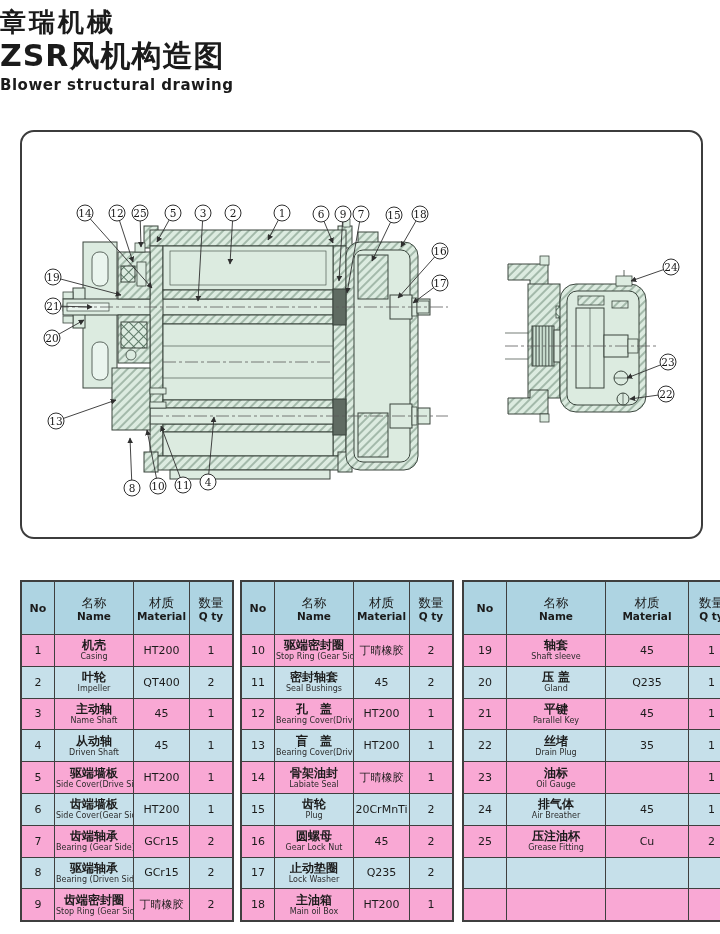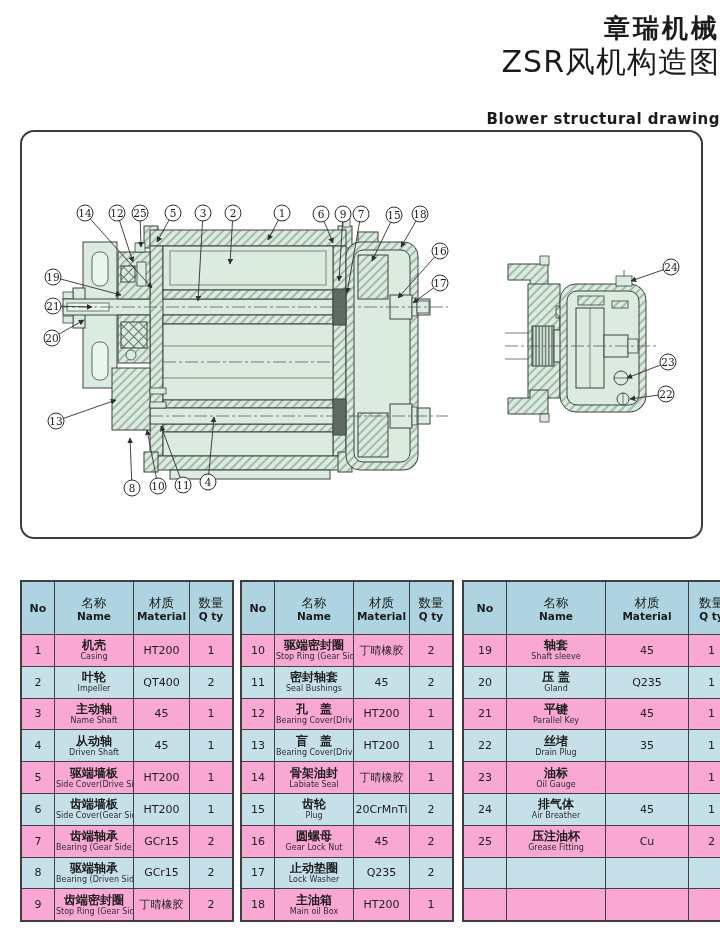--- a/index.html
+++ b/index.html
@@ -1,21 +1,21 @@
 <!DOCTYPE html>
 <html><head>
 <meta charset="utf-8">
 <style>
   html,body{margin:0;padding:0;background:#ffffff;width:720px;height:934px;
     font-family:"DejaVu Sans","Liberation Sans",sans-serif;color:#1b1b1b;overflow:hidden;}
   
-  #titles{position:absolute;left:0;top:12px;width:720px;text-align:right;}
+  #titles{position:absolute;left:0;top:6px;width:720px;text-align:left;}
   #company{font-size:26px;font-weight:900;letter-spacing:3px;line-height:32px;}
-  #main-title{font-size:30px;font-weight:400;letter-spacing:1px;line-height:36px;padding-left:44px;}
-  #sub-title{font-size:15px;font-weight:700;letter-spacing:.5px;line-height:22px;margin-top:28px;}
+  #main-title{font-size:30px;font-weight:700;letter-spacing:1px;line-height:36px;}
+  #sub-title{font-size:15px;font-weight:700;letter-spacing:.5px;line-height:22px;}
   
   #frame{position:absolute;left:20px;top:130px;width:679px;height:405px;
     border:2px solid #3c3c3c;border-radius:14px;background:#fff;}
   #frame svg{position:absolute;left:-2px;top:-2px;}
   .cl{stroke:#5a5a5a;stroke-width:.8;stroke-dasharray:13 3 3 3;}
   .callout-circle{fill:#fff;stroke:#2f2f2f;stroke-width:1;}
   .callout-num{font-family:"DejaVu Serif","Liberation Serif",serif;font-size:10.5px;fill:#1a1a1a;
     text-anchor:middle;}
   .leader{stroke:#2f2f2f;stroke-width:.9;fill:none;}
   

